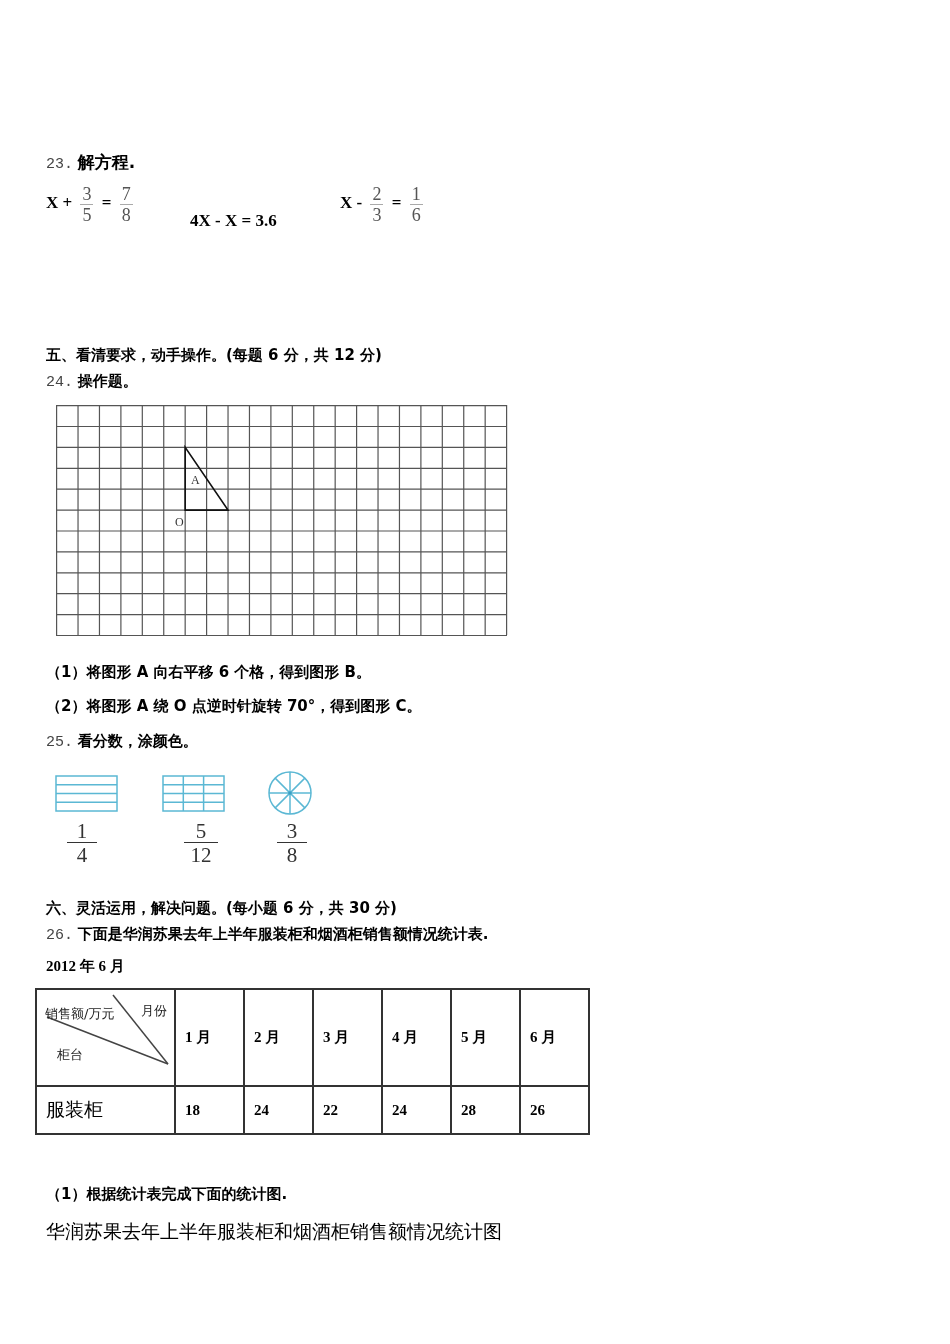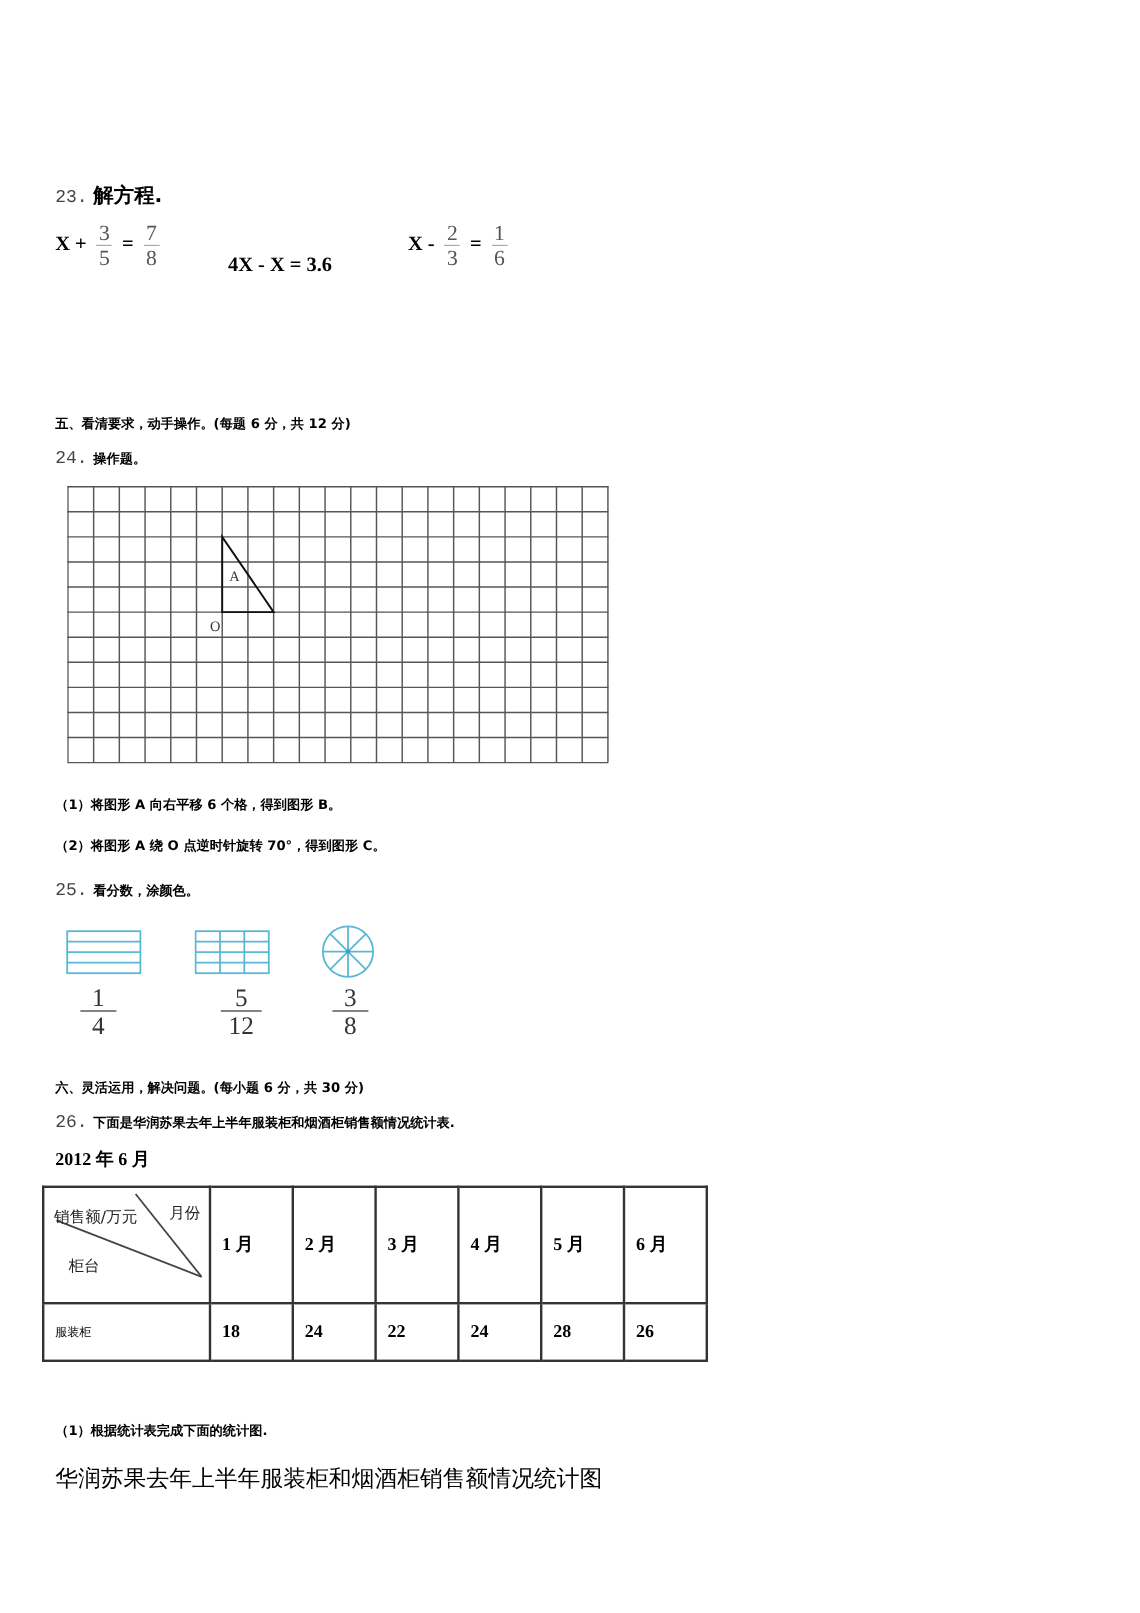--- a/index.html
+++ b/index.html
@@ -3,32 +3,32 @@
   <meta charset="utf-8">
   <style>
     html, body { margin: 0; padding: 0; background: #ffffff; }
     body {
       width: 950px; height: 1344px; position: relative; overflow: hidden;
       font-family: "DejaVu Serif", "Liberation Serif", serif;
       color: #000;
     }
     .abs { position: absolute; }
     .qnum { font-family: "Liberation Mono", "DejaVu Sans Mono", monospace; color: #444; font-size: 15px; }
-    .cn { font-family: "DejaVu Sans", "Liberation Sans", sans-serif; font-size: 11px; font-weight: bold; }
+    .cn { font-family: "DejaVu Sans", "Liberation Sans", sans-serif; font-size: 15px; font-weight: bold; }
     .line { font-size: 15px; white-space: nowrap; }
     .eq { font-family: "Liberation Serif", serif; font-weight: bold; font-size: 17px; white-space: nowrap; }
     .frac { display: inline-block; vertical-align: middle; text-align: center; font-weight: normal; color: #555; font-family: "Liberation Serif", serif; font-size: 18px; margin: 0 4px; }
     .frac .num { display: block; line-height: 20px; padding: 0 2px; border-bottom: 1px solid #aaa; }
     .frac .den { display: block; line-height: 20px; }
     .frac2 { position: absolute; text-align: center; font-family: "Liberation Serif", serif; font-size: 21px; color: #333; width: 30px; }
     .frac2 .num { display: block; line-height: 22px; border-bottom: 1px solid #333; }
     .frac2 .den { display: block; line-height: 24px; }
     table.stat { position: absolute; left: 35px; top: 988px; border-collapse: collapse; padding-left: 30px; }
     table.stat td { border: 2px solid #333; font-family: "Liberation Serif", serif; font-weight: bold; font-size: 15px; padding: 0 0 0 9px; vertical-align: middle; }
-    table.stat td.rowhead { font-family: "DejaVu Sans", sans-serif; font-weight: normal; font-size: 10px; }
+    table.stat td.rowhead { font-family: "DejaVu Sans", sans-serif; font-weight: normal; font-size: 19px; }
     .diag-cell { position: relative; }
     .diag-label { position: absolute; font-family: "DejaVu Sans", sans-serif; font-size: 13px; font-weight: normal; color: #222; }
   </style>
 </head>
 <body>
 
 <div class="abs line" style="left:46px; top:151px;">
   <span class="qnum">23.</span>
   <span class="cn" style="font-size:17px;">解方程.</span>
 </div>

